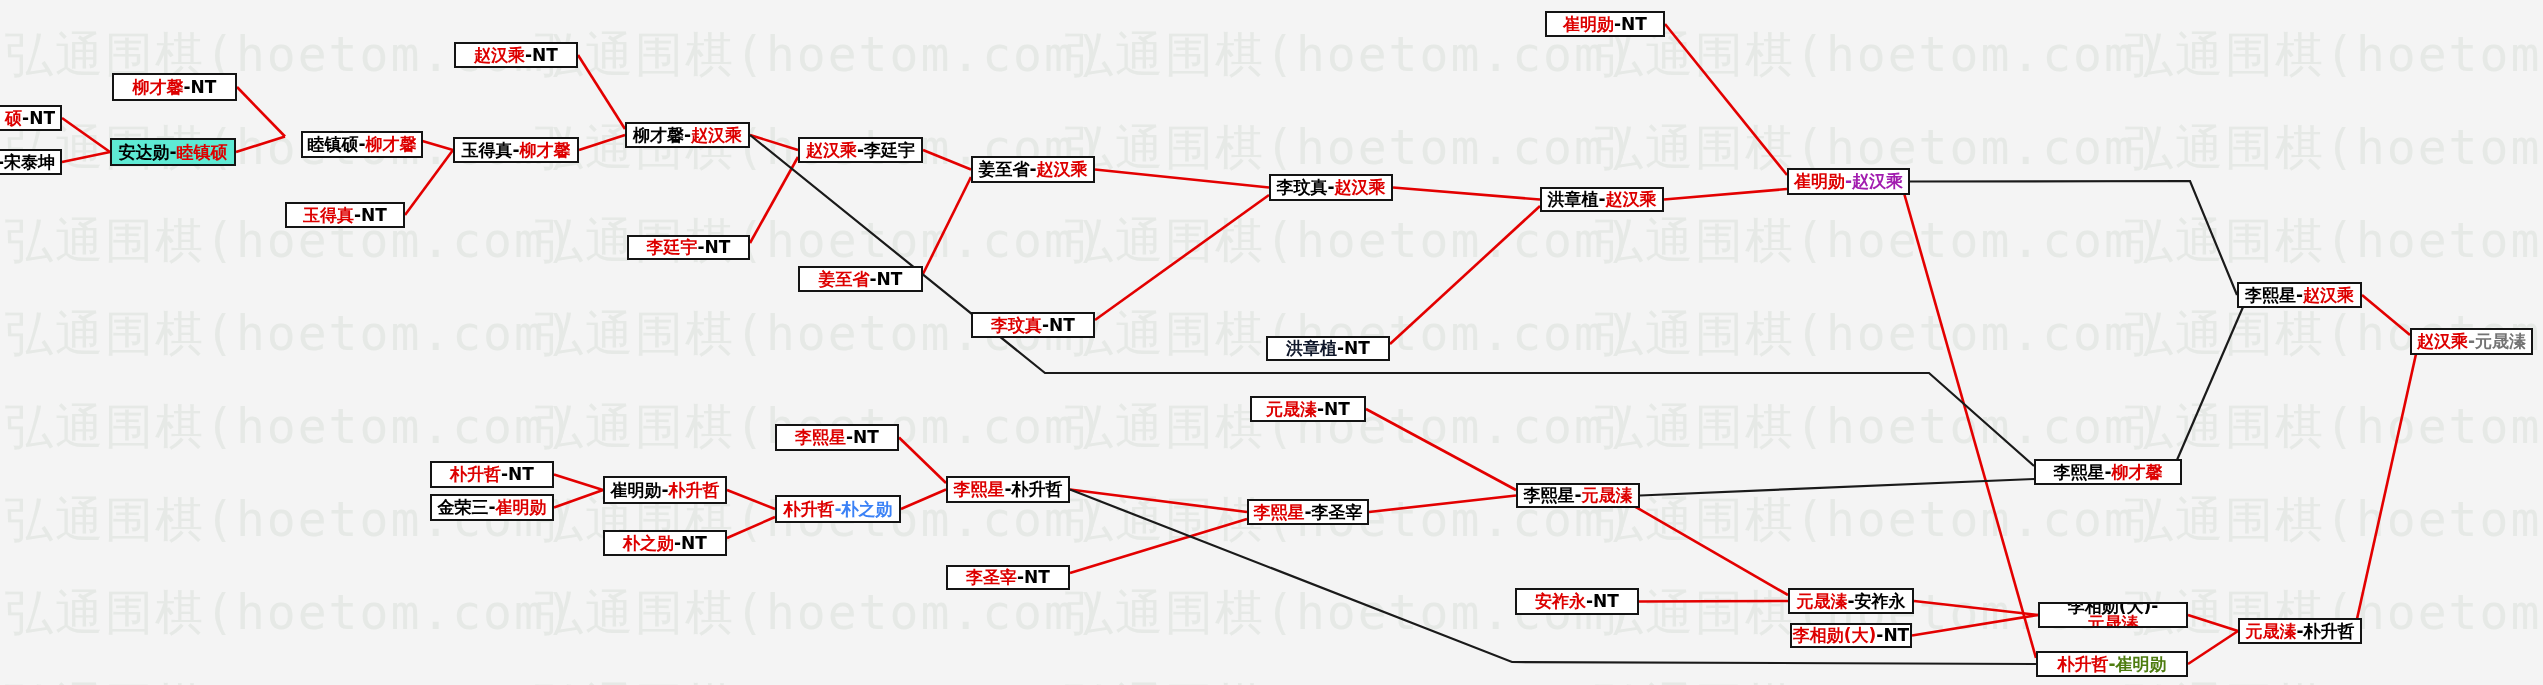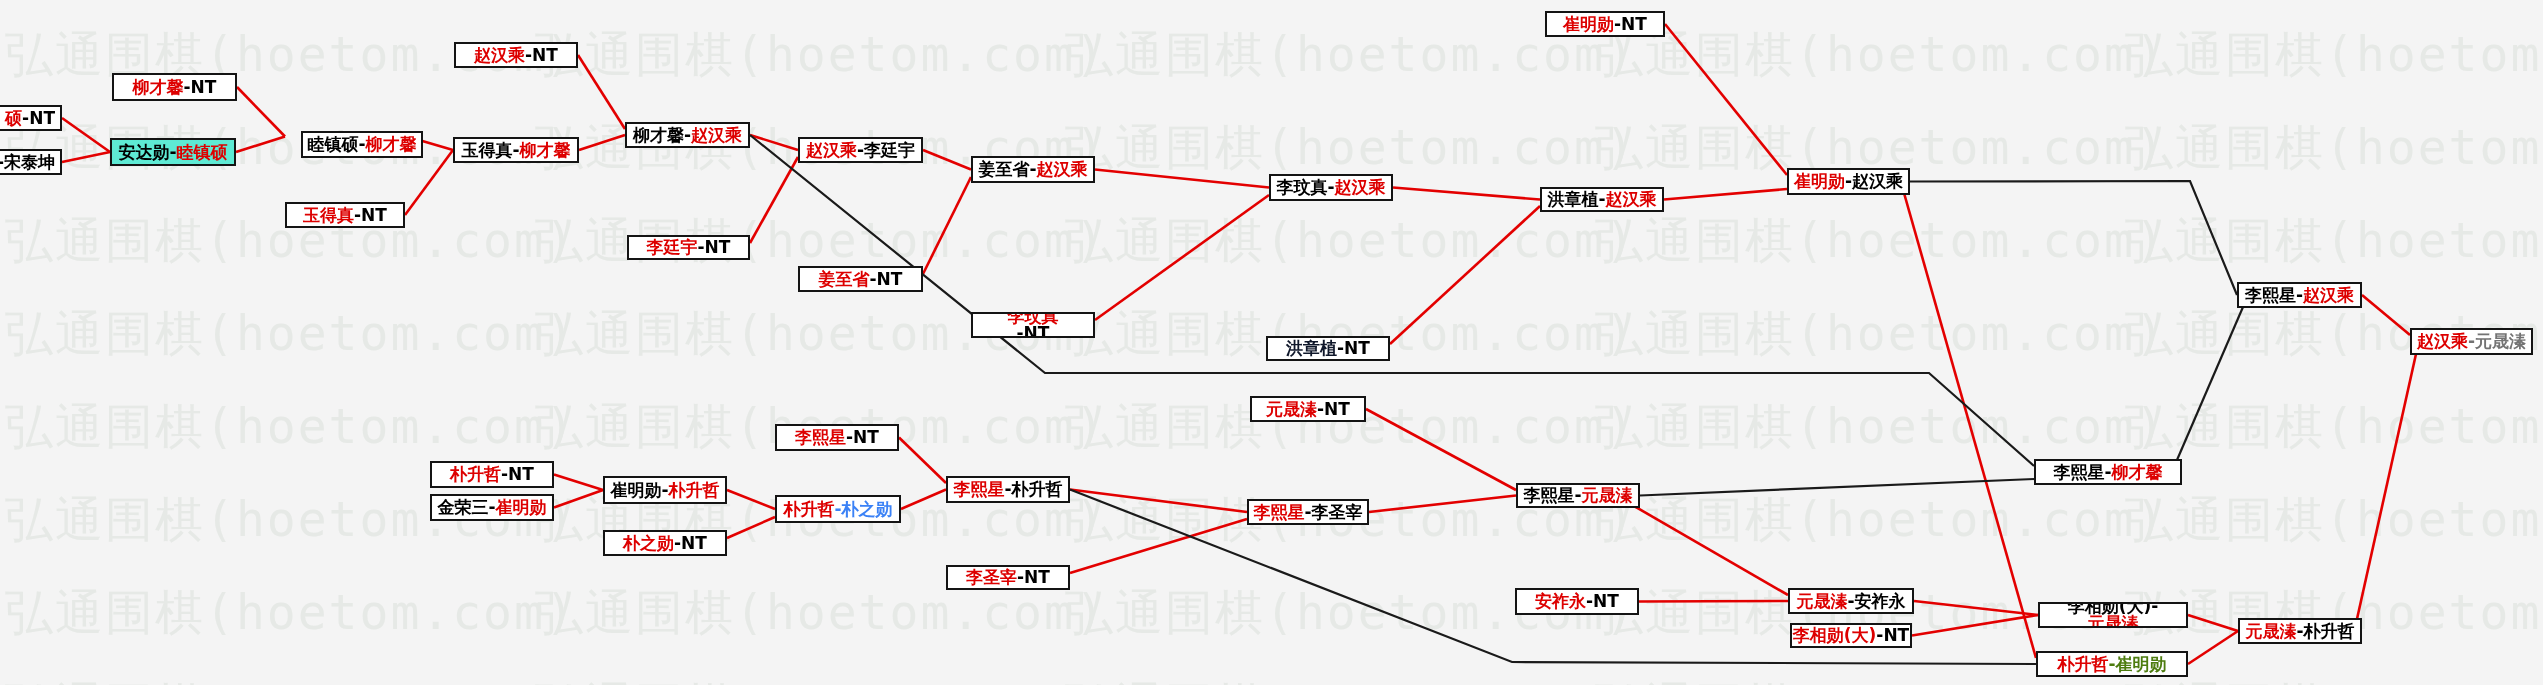--- a/index.html
+++ b/index.html
@@ -149,21 +149,21 @@
         <span style="color: rgb(0, 0, 0);">-NT</span>
       </div>
       <div class="match" style="left: 798px; top: 266px; width: 125px; height: 26px; background: rgb(255, 255, 255); border-color: rgb(20, 20, 20);">
         <span style="color: rgb(221, 0, 0);">姜至省</span>
         <span style="color: rgb(0, 0, 0);">-NT</span>
       </div>
       <div class="match" style="left: 971px; top: 156px; width: 124px; height: 27px; background: rgb(255, 255, 255); border-color: rgb(20, 20, 20);">
         <span style="color: rgb(0, 0, 0);">姜至省-</span>
         <span style="color: rgb(221, 0, 0);">赵汉乘</span>
       </div>
-      <div class="match" style="left: 971px; top: 312px; width: 124px; height: 26px; background: rgb(255, 255, 255); border-color: rgb(20, 20, 20); flex-direction: column;">
+      <div class="match" style="left: 971px; top: 312px; width: 124px; height: 26px; background: rgb(255, 255, 255); border-color: rgb(20, 20, 20);">
         <span style="color: rgb(221, 0, 0);">李玟真</span>
         <span style="color: rgb(0, 0, 0);">-NT</span>
       </div>
       <div class="match" style="left: 1269px; top: 174px; width: 124px; height: 27px; background: rgb(255, 255, 255); border-color: rgb(20, 20, 20);">
         <span style="color: rgb(0, 0, 0);">李玟真-</span>
         <span style="color: rgb(221, 0, 0);">赵汉乘</span>
       </div>
       <div class="match" style="left: 1266px; top: 336px; width: 124px; height: 25px; background: rgb(255, 255, 255); border-color: rgb(20, 20, 20);">
         <span style="color: #0f172a;">洪章植</span>
         <span style="color: rgb(0, 0, 0);">-NT</span>
@@ -171,21 +171,21 @@
       <div class="match" style="left: 1545px; top: 11px; width: 120px; height: 26px; background: rgb(255, 255, 255); border-color: rgb(20, 20, 20);">
         <span style="color: rgb(221, 0, 0);">崔明勋</span>
         <span style="color: rgb(0, 0, 0);">-NT</span>
       </div>
       <div class="match" style="left: 1540px; top: 187px; width: 124px; height: 25px; background: rgb(255, 255, 255); border-color: rgb(20, 20, 20);">
         <span style="color: rgb(0, 0, 0);">洪章植-</span>
         <span style="color: rgb(221, 0, 0);">赵汉乘</span>
       </div>
       <div class="match" style="left: 1787px; top: 168px; width: 123px; height: 27px; background: rgb(255, 255, 255); border-color: rgb(20, 20, 20);">
         <span style="color: rgb(221, 0, 0);">崔明勋</span>
-        <span style="color: #000000;">-赵汉乘</span>
+        <span style="color: #a21caf;">-赵汉乘</span>
       </div>
       <div class="match" style="left: 2237px; top: 282px; width: 125px; height: 26px; background: rgb(255, 255, 255); border-color: rgb(20, 20, 20);">
         <span style="color: rgb(0, 0, 0);">李熙星-</span>
         <span style="color: rgb(221, 0, 0);">赵汉乘</span>
       </div>
       <div class="match" style="left: 2410px; top: 328px; width: 123px; height: 27px; background: rgb(255, 255, 255); border-color: rgb(20, 20, 20);">
         <span style="color: rgb(221, 0, 0);">赵汉乘</span>
         <span style="color: #737373;">-元晟溱</span>
       </div>
       <div class="match" style="left: 1250px; top: 396px; width: 116px; height: 26px; background: rgb(255, 255, 255); border-color: rgb(20, 20, 20);">

